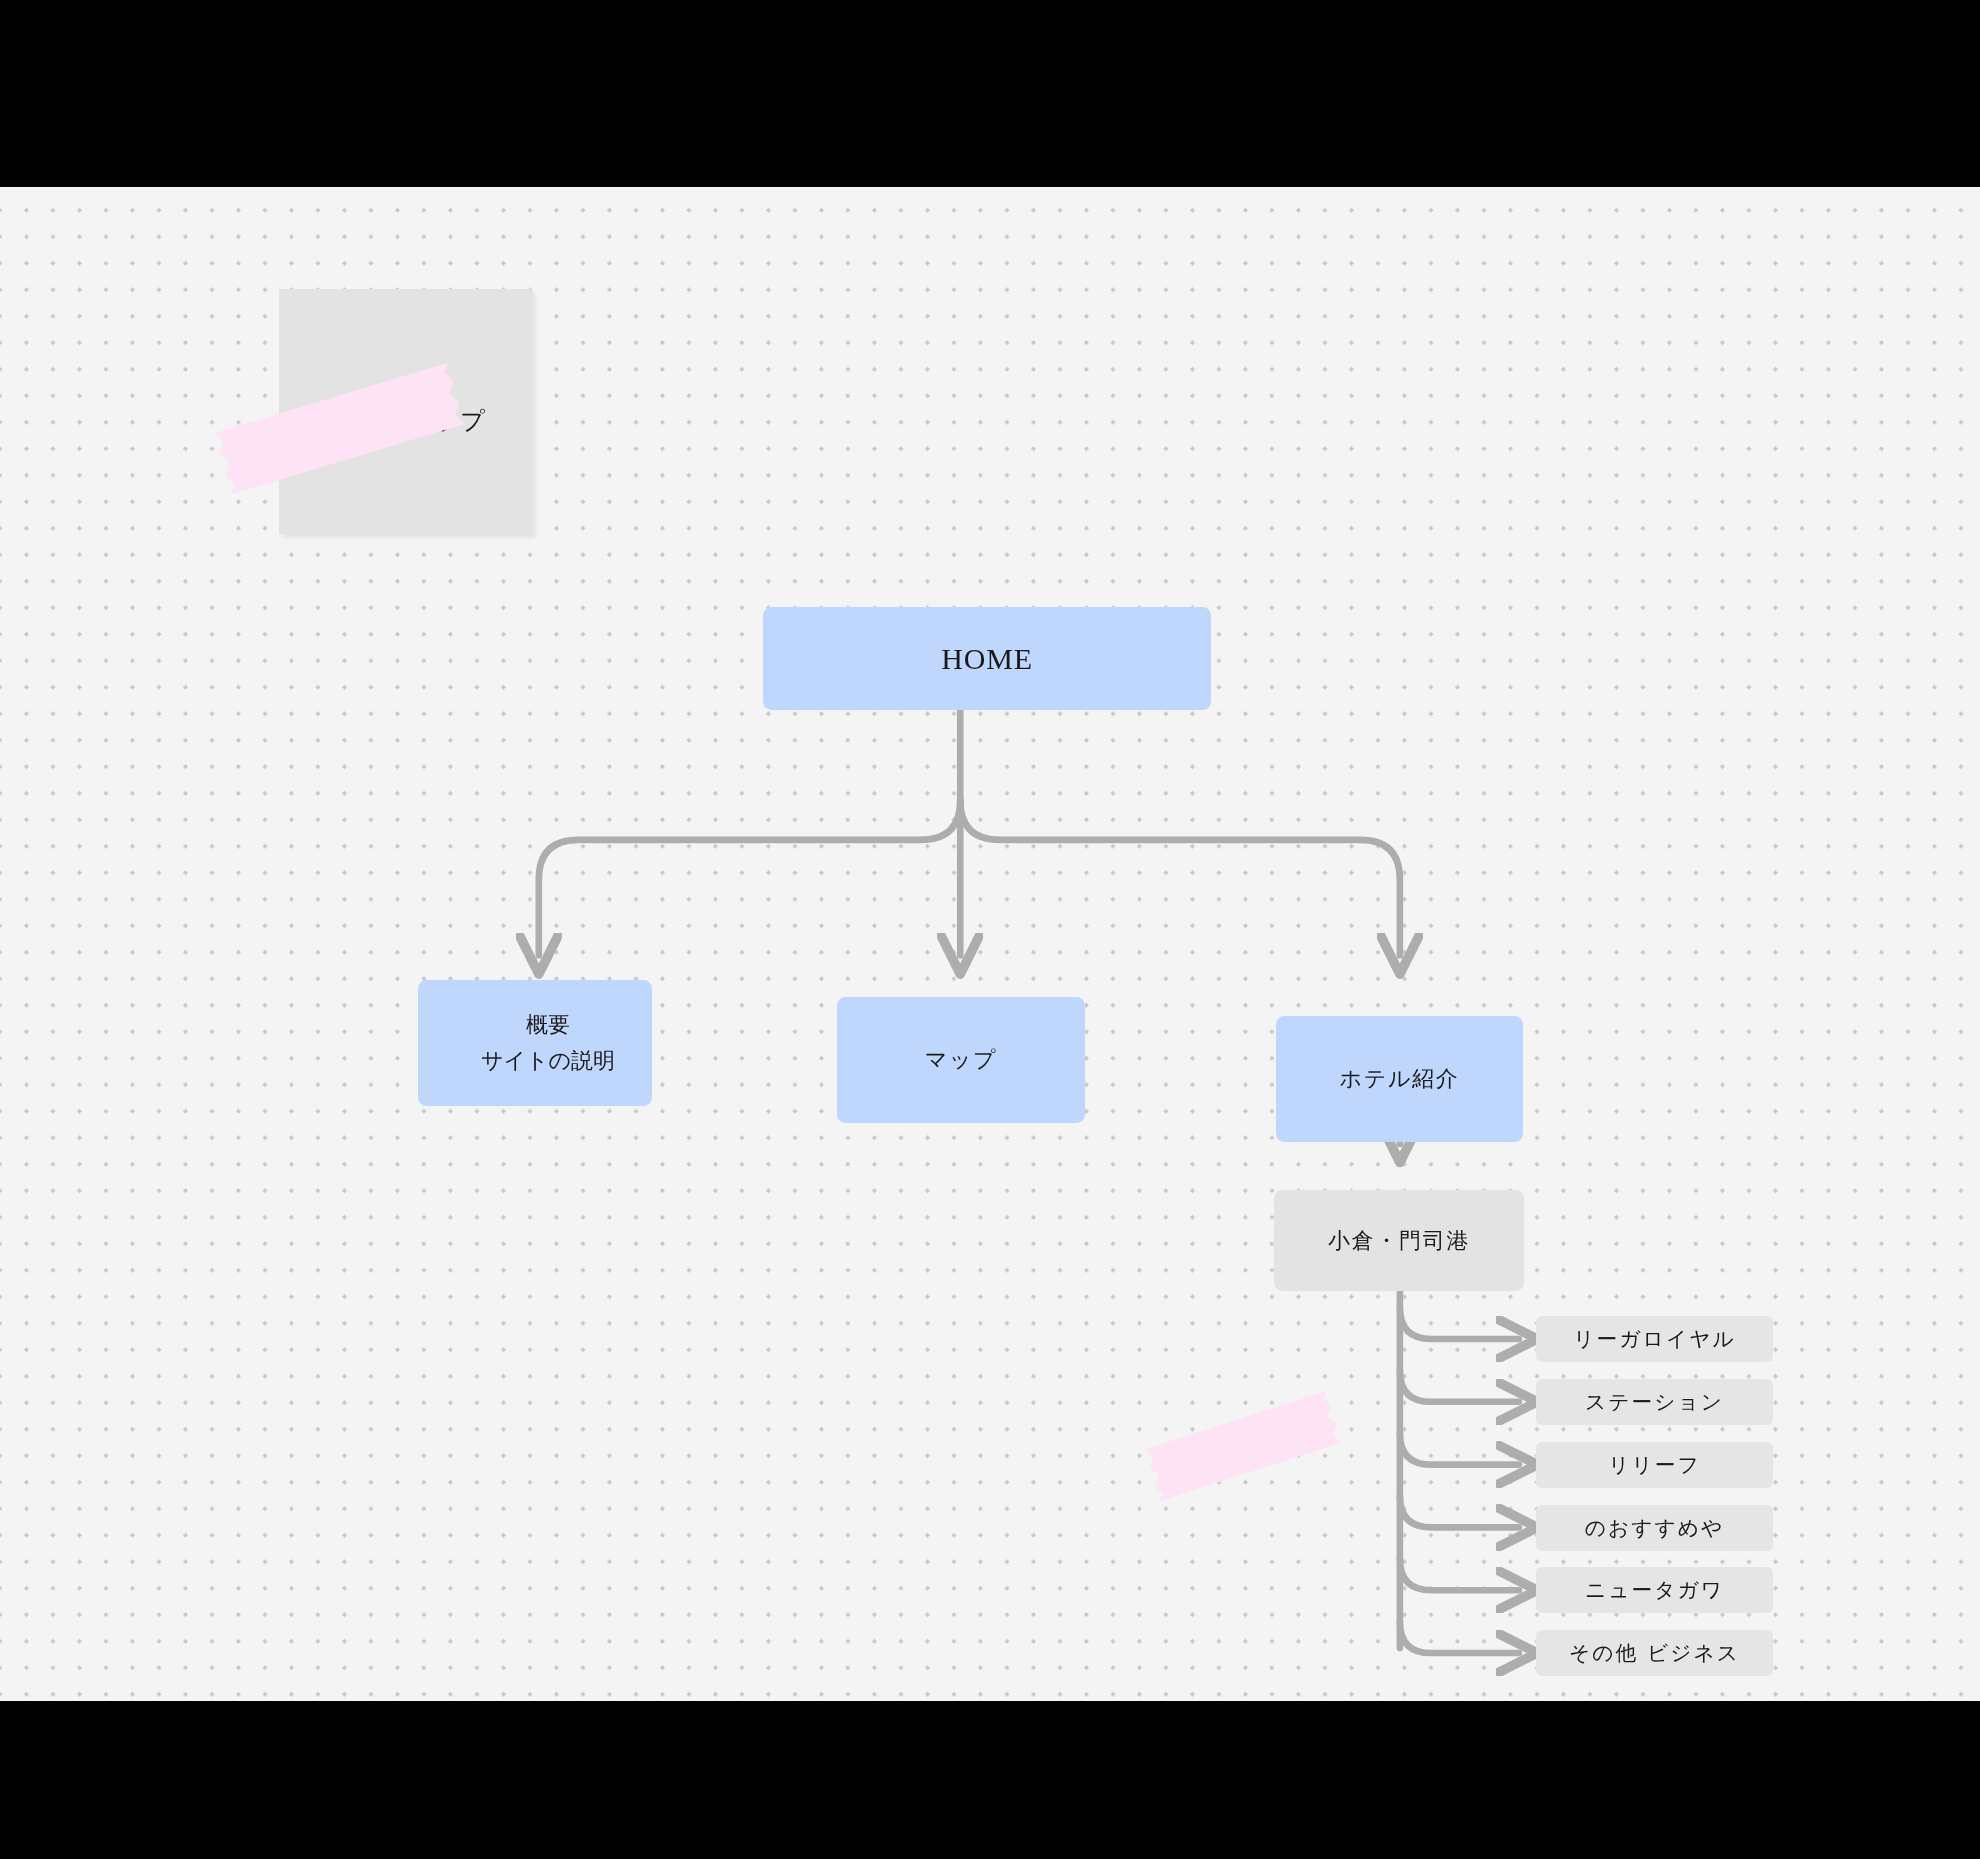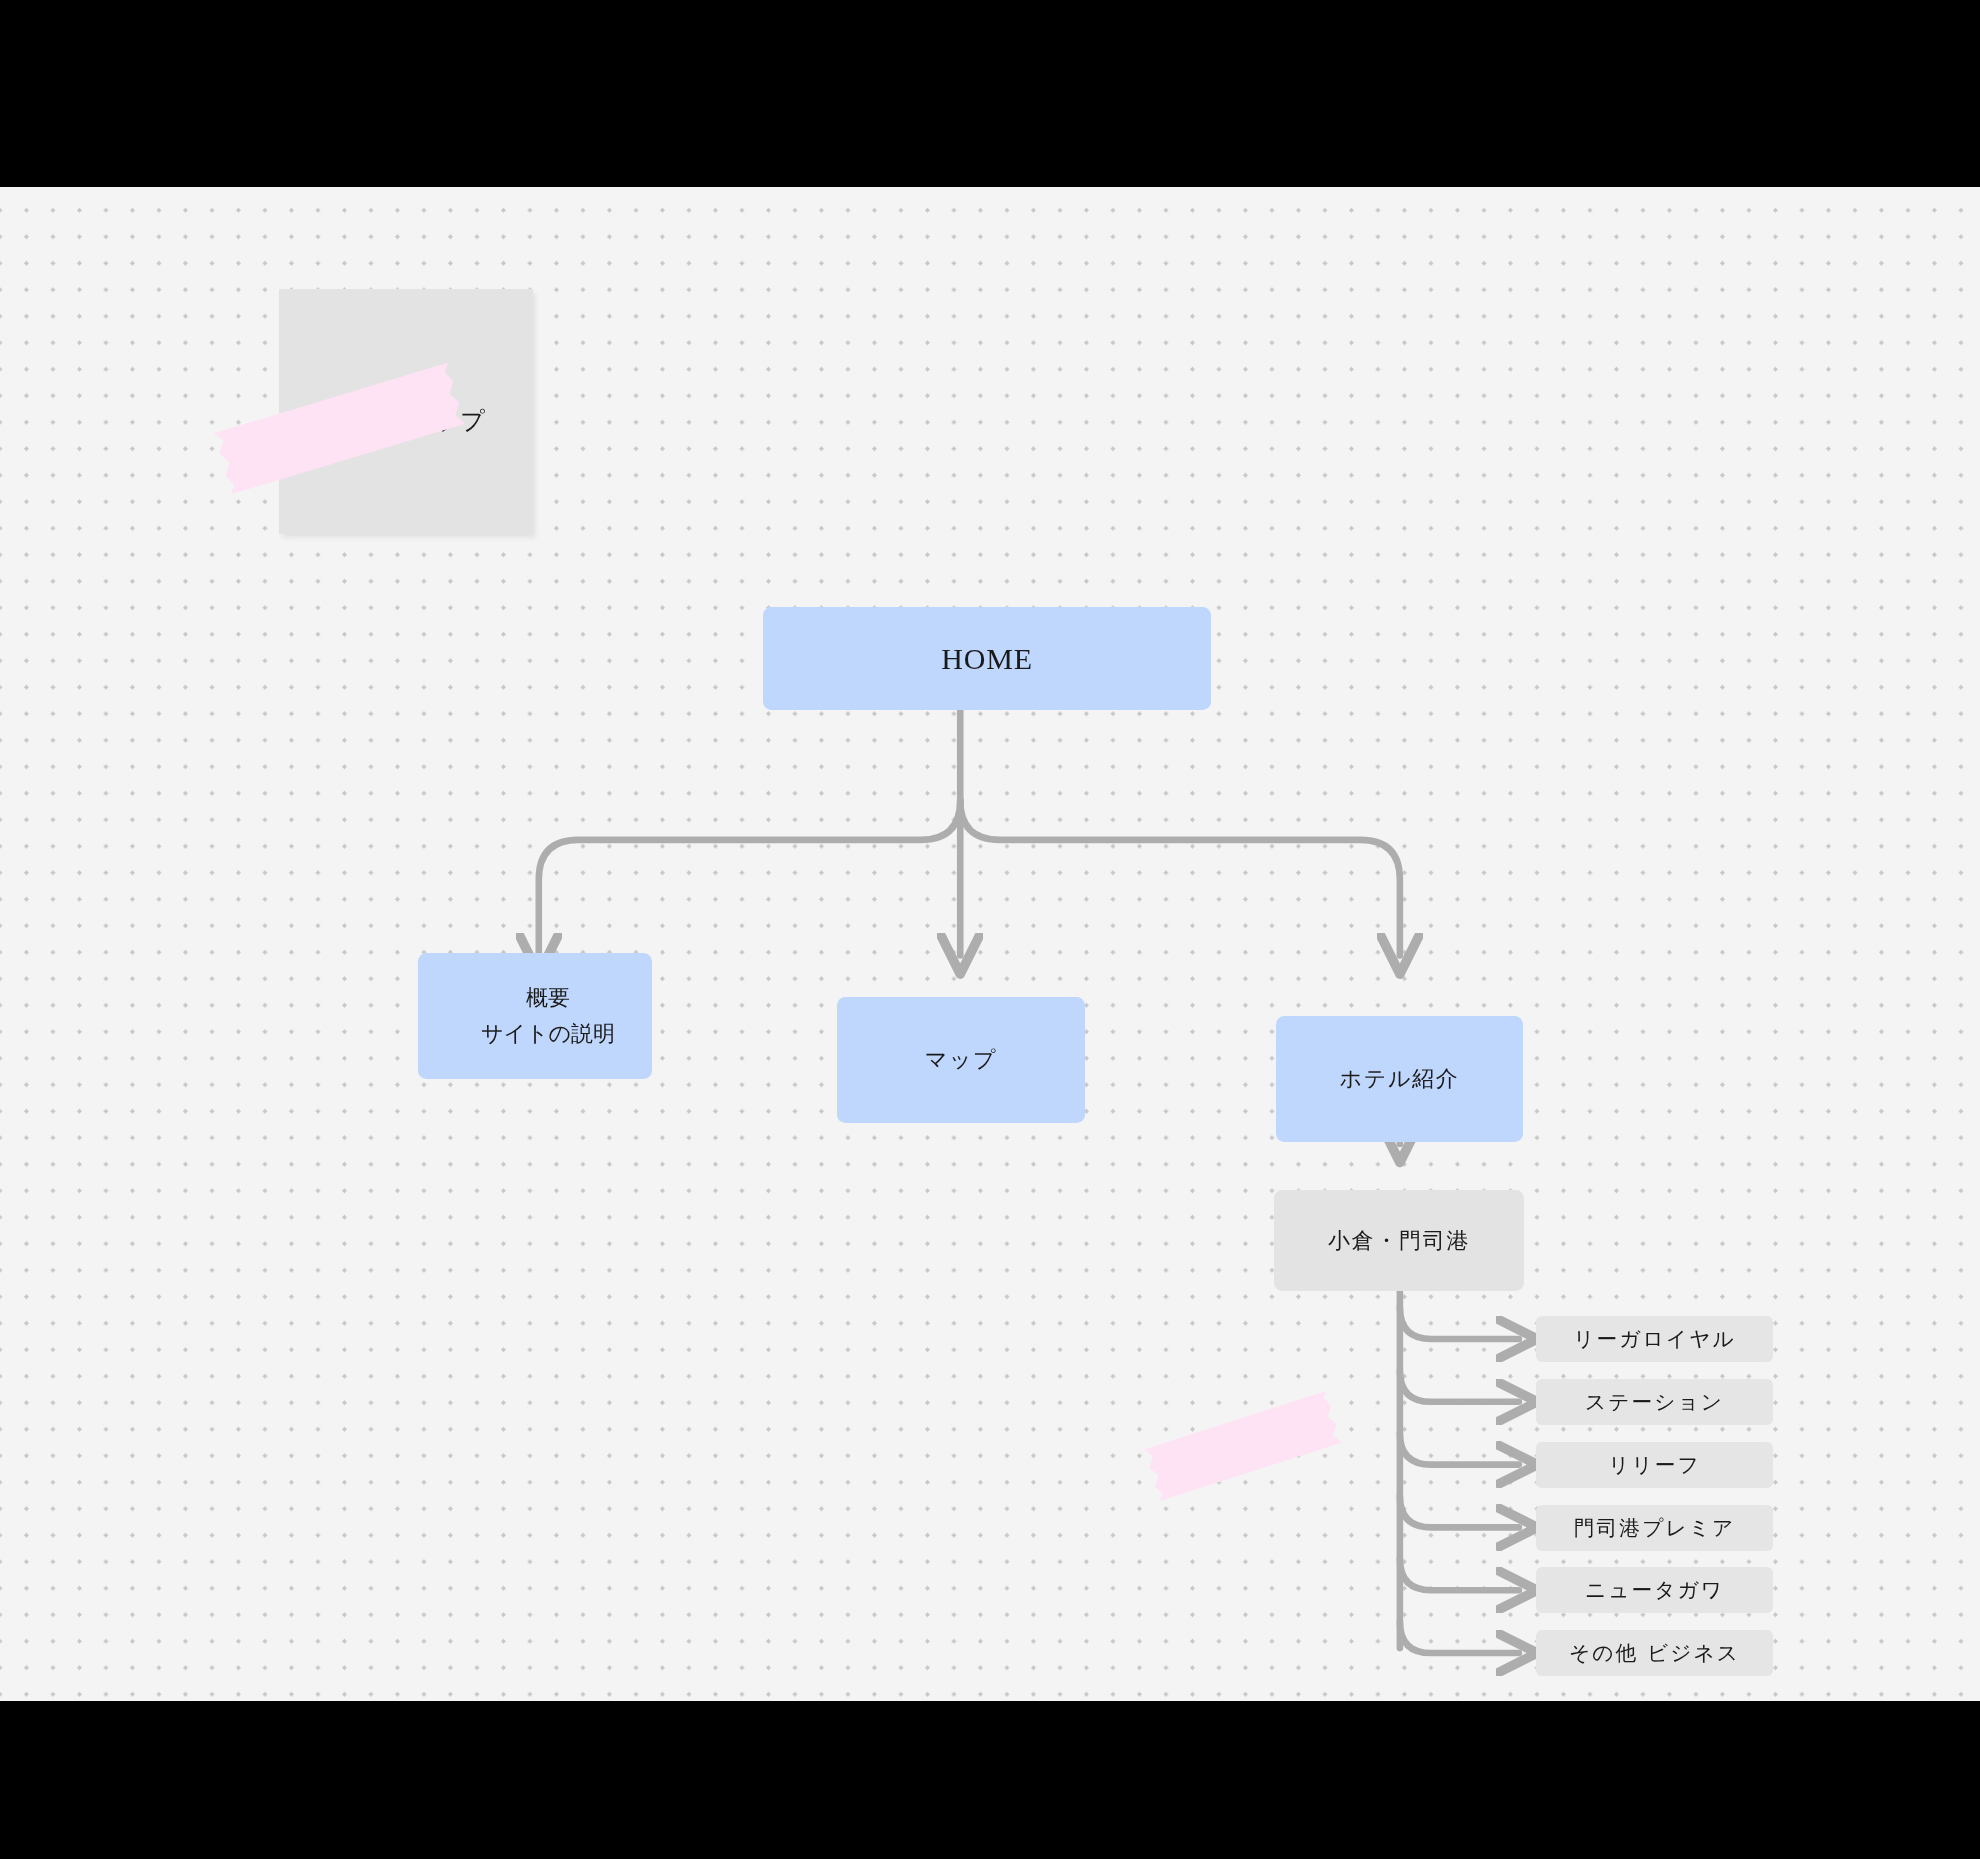--- a/index.html
+++ b/index.html
@@ -57,21 +57,21 @@
   }
 
   
   #node-home {
     left: 763px;  top: 420px;  width: 448px; height: 103px;
     font-family: Liberation Serif, serif;
     font-size: 30px;
     letter-spacing: 0.8px;
   }
   #node-overview {
-    left: 418px; top: 766px; width: 234px; height: 126px;
+    left: 418px; top: 793px; width: 234px; height: 126px;
     font-size: 22px; line-height: 1.65; padding-left: 26px;
   }
   #node-map {
     left: 837px; top: 793px; width: 248px; height: 126px;
     font-size: 22px; letter-spacing: 1.7px; margin-top: 17px;
   }
   #node-hotel {
     left: 1276px; top: 793px; width: 247px; height: 126px;
     font-size: 22px; letter-spacing: 1.7px; margin-top: 36px;
   }
@@ -237,21 +237,21 @@
     </div>
   </div>
   <div class="node node-blue" id="node-map">マップ</div>
   <div class="node node-blue" id="node-hotel">ホテル紹介</div>
 
   <div class="node node-grey" id="node-kokura">小倉・門司港</div>
 
   <div class="hotel-item" style="top:1129px">リーガロイヤル</div>
   <div class="hotel-item" style="top:1192px">ステーション</div>
   <div class="hotel-item" style="top:1255px">リリーフ</div>
-  <div class="hotel-item" style="top:1318px">門司港プレミア</div>
+  <div class="hotel-item" style="top:1318px">のおすすめや</div>
   <div class="hotel-item" style="top:1380px">ニュータガワ</div>
   <div class="hotel-item" style="top:1443px">その他 ビジネス</div>
 
   <div class="tape" id="tape-note"></div>
 
 </div>
 
 <div class="letterbox" id="letterbox-bottom"></div>
 
 

